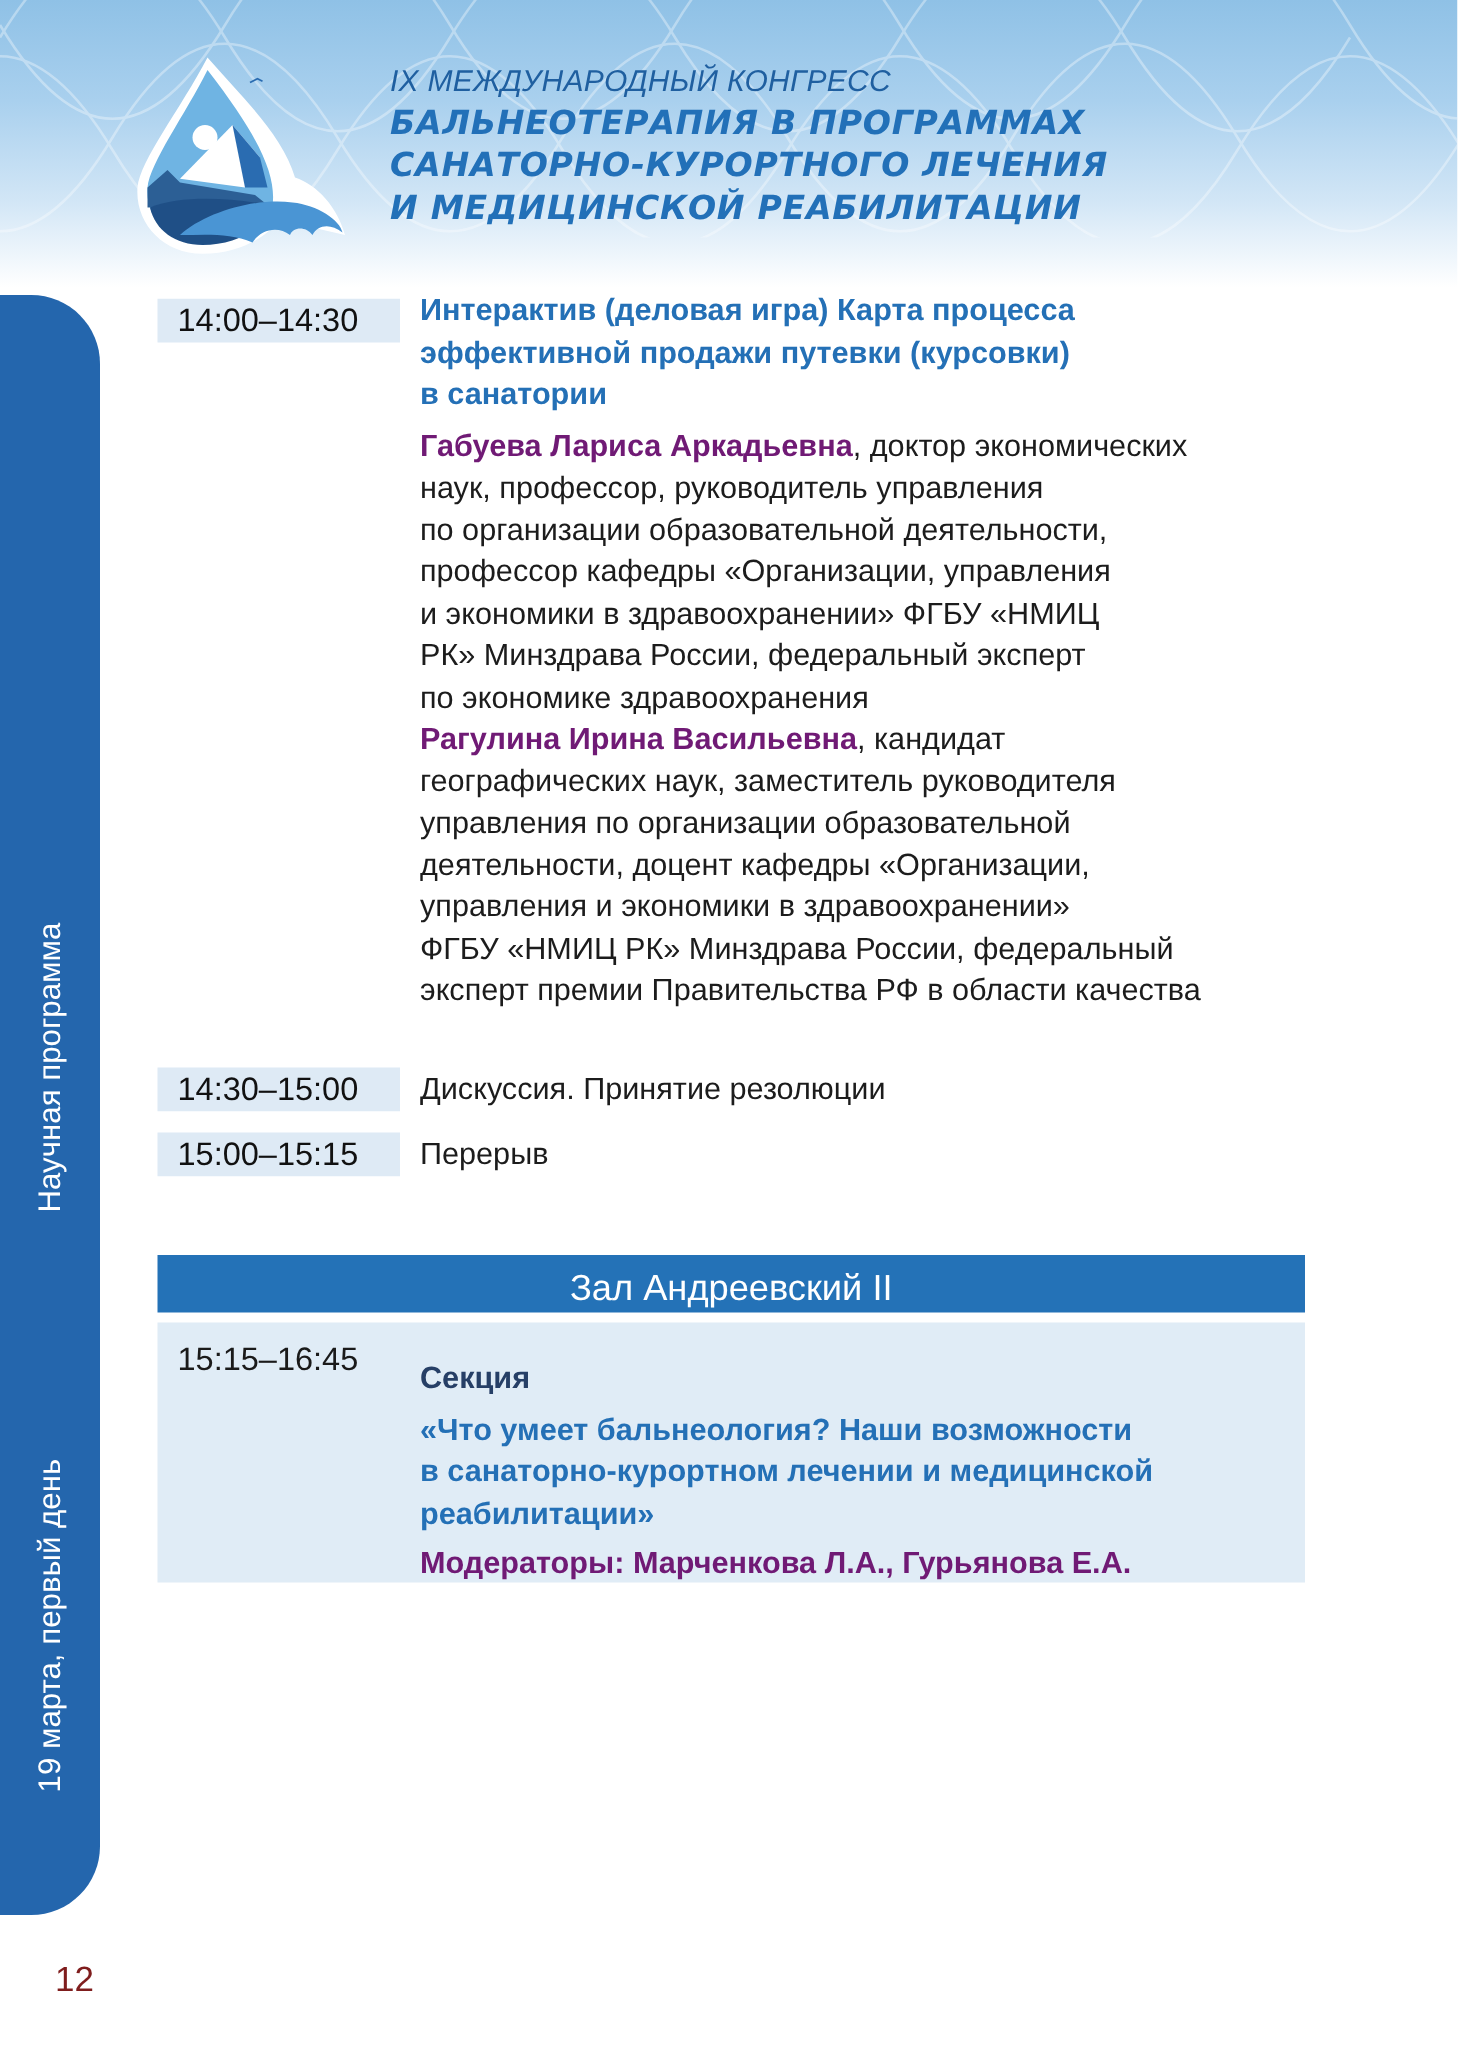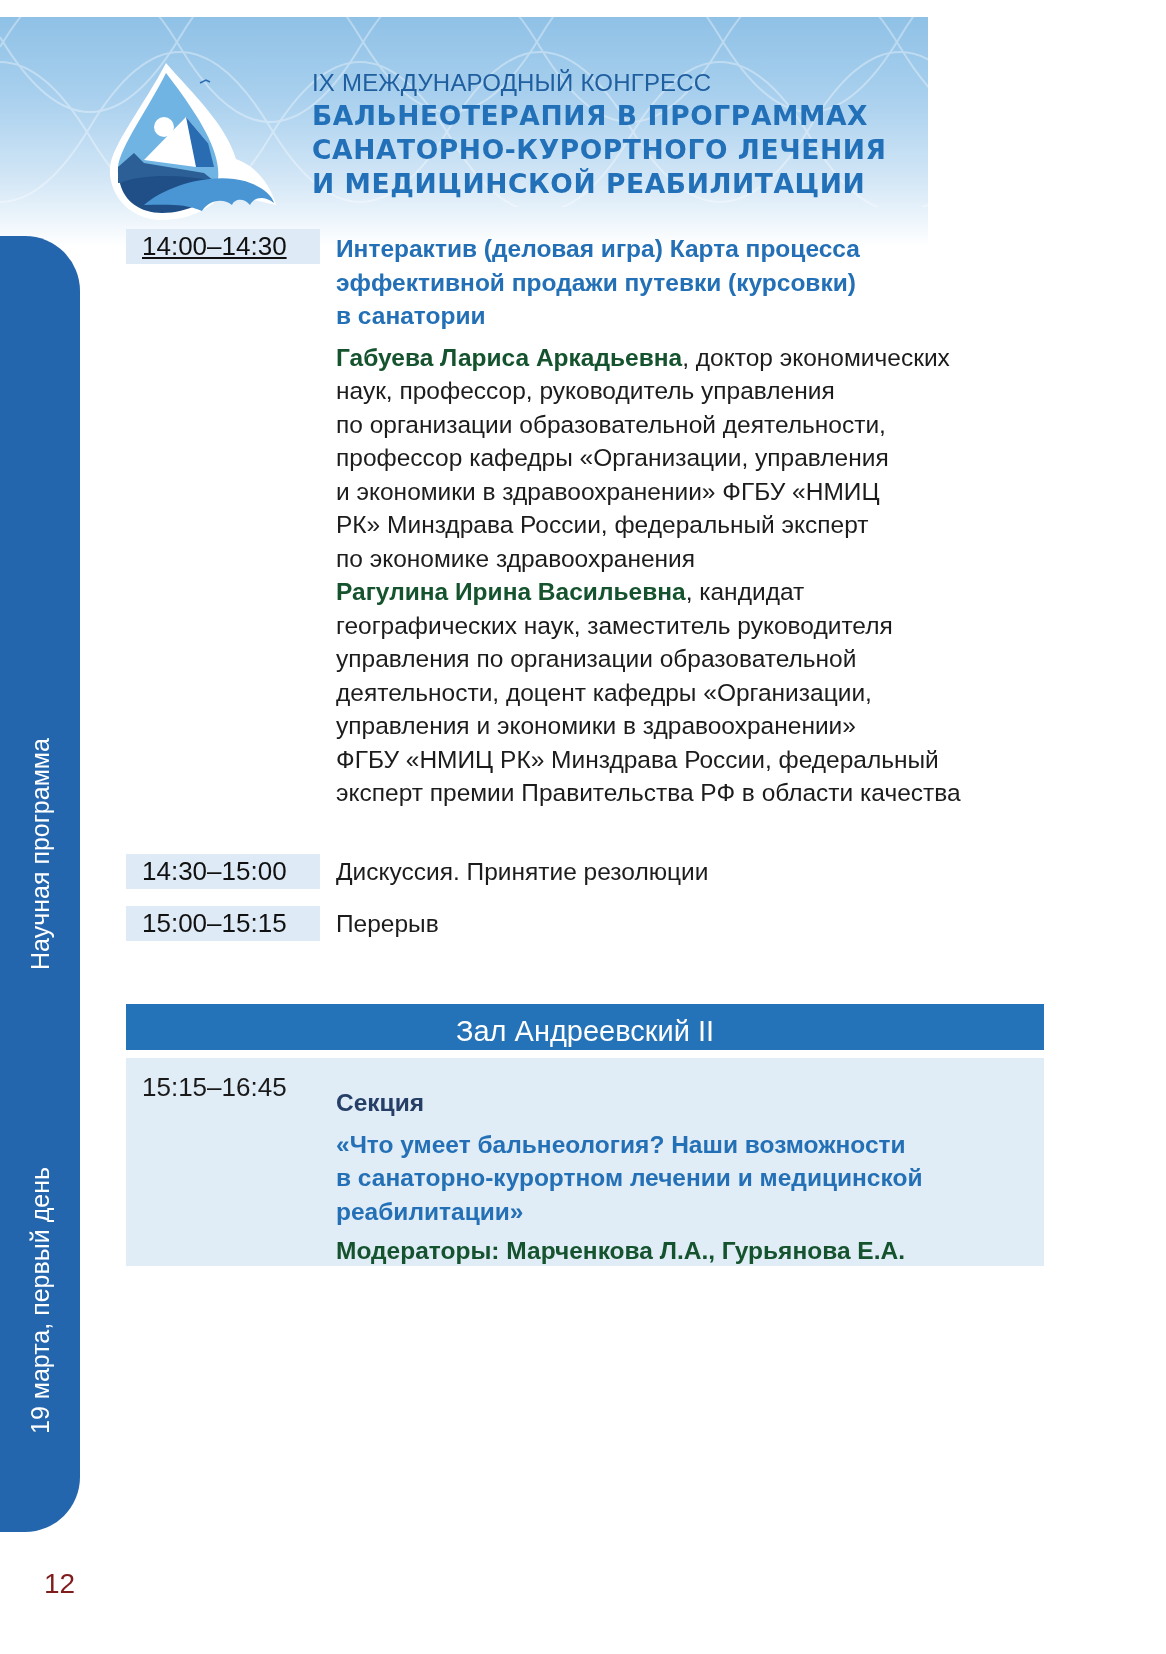--- a/index.html
+++ b/index.html
@@ -3,23 +3,24 @@
 <meta charset="utf-8">
 <style>
   html, body { margin: 0; padding: 0; }
   body {
     width: 1166px; height: 1654px; position: relative; overflow: hidden;
     background: #ffffff;
     font-family: "Liberation Sans", "DejaVu Sans", sans-serif;
     color: #1a1a1a;
   }
   .header {
-    position: absolute; left: 0; top: 17px; width: 928px; height: 230px;
+    position: absolute; left: 0; top: 0; width: 1166px; height: 230px;
     background: linear-gradient(180deg, #8fc1e6 0%, #a9d0ee 35%, #d2e6f6 70%, #ffffff 100%);
     overflow: hidden;
+    font-style: italic;
   }
   .header .pattern { position: absolute; left: 0; top: 0; width: 1166px; height: 190px; opacity: 0.35; }
   .logo { position: absolute; left: 104px; top: 38px; width: 180px; height: 170px; }
   .title-block { position: absolute; left: 312px; top: 50px; }
   .title-line1 {
     font-size: 24px; color: #1f5fa0; letter-spacing: 0.2px; line-height: 32px; font-weight: normal;
     font-family: "Liberation Sans", sans-serif;
   }
   .title-line {
     font-size: 26.5px; color: #2270b8; font-weight: bold; line-height: 34px; letter-spacing: 0.6px;
@@ -39,21 +40,21 @@
     font-family: "Liberation Sans", sans-serif;
   }
   .row { position: absolute; left: 126px; }
   .time {
     position: absolute; left: 126px; width: 194px; height: 35px; background: #deeaf5;
     font-size: 26px; color: #111; line-height: 35px; text-indent: 16px;
     font-family: "Liberation Sans", sans-serif;
   }
   .content { position: absolute; left: 336px; width: 720px; font-size: 24.5px; line-height: 33.5px; color: #1c1c1c; }
   .blue-bold { color: #2470b6; font-weight: bold; }
-  .bold { font-weight: bold; color: #14532d; }
+  .bold { font-weight: bold; color: #701a75; }
   .hall-header {
     position: absolute; left: 126px; top: 1004px; width: 918px; height: 46px;
     background: #2472b7; color: #fff; text-align: center; font-size: 29px; line-height: 54px;
   }
   .hall-body {
     position: absolute; left: 126px; top: 1058px; width: 918px; height: 208px; background: #e0ecf6;
   }
   .section-label { color: #263f66; font-weight: bold; }
 </style>
 </head>
@@ -87,21 +88,21 @@
     <div class="title-line">САНАТОРНО-КУРОРТНОГО ЛЕЧЕНИЯ</div>
     <div class="title-line">И МЕДИЦИНСКОЙ РЕАБИЛИТАЦИИ</div>
   </div>
 </div>
 
 <div class="sidebar">
   <div class="vtext" style="left:26px; top:734px;">Научная программа</div>
   <div class="vtext" style="left:26px; top:1198px;">19 марта, первый день</div>
 </div>
 
-<div class="time" style="top:229px;text-decoration:underline;">14:00–14:30</div>
+<div class="time" style="top:239px;">14:00–14:30</div>
 <div class="content" style="top:232px;">
   <div class="blue-bold">
     <div>Интерактив (деловая игра) Карта процесса</div>
     <div>эффективной продажи путевки (курсовки)</div>
     <div>в санатории</div>
   </div>
   <div style="margin-top:8px;">
     <div><span class="bold">Габуева Лариса Аркадьевна</span><span>, доктор экономических</span></div>
     <div>наук, профессор, руководитель управления</div>
     <div>по организации образовательной деятельности,</div>

